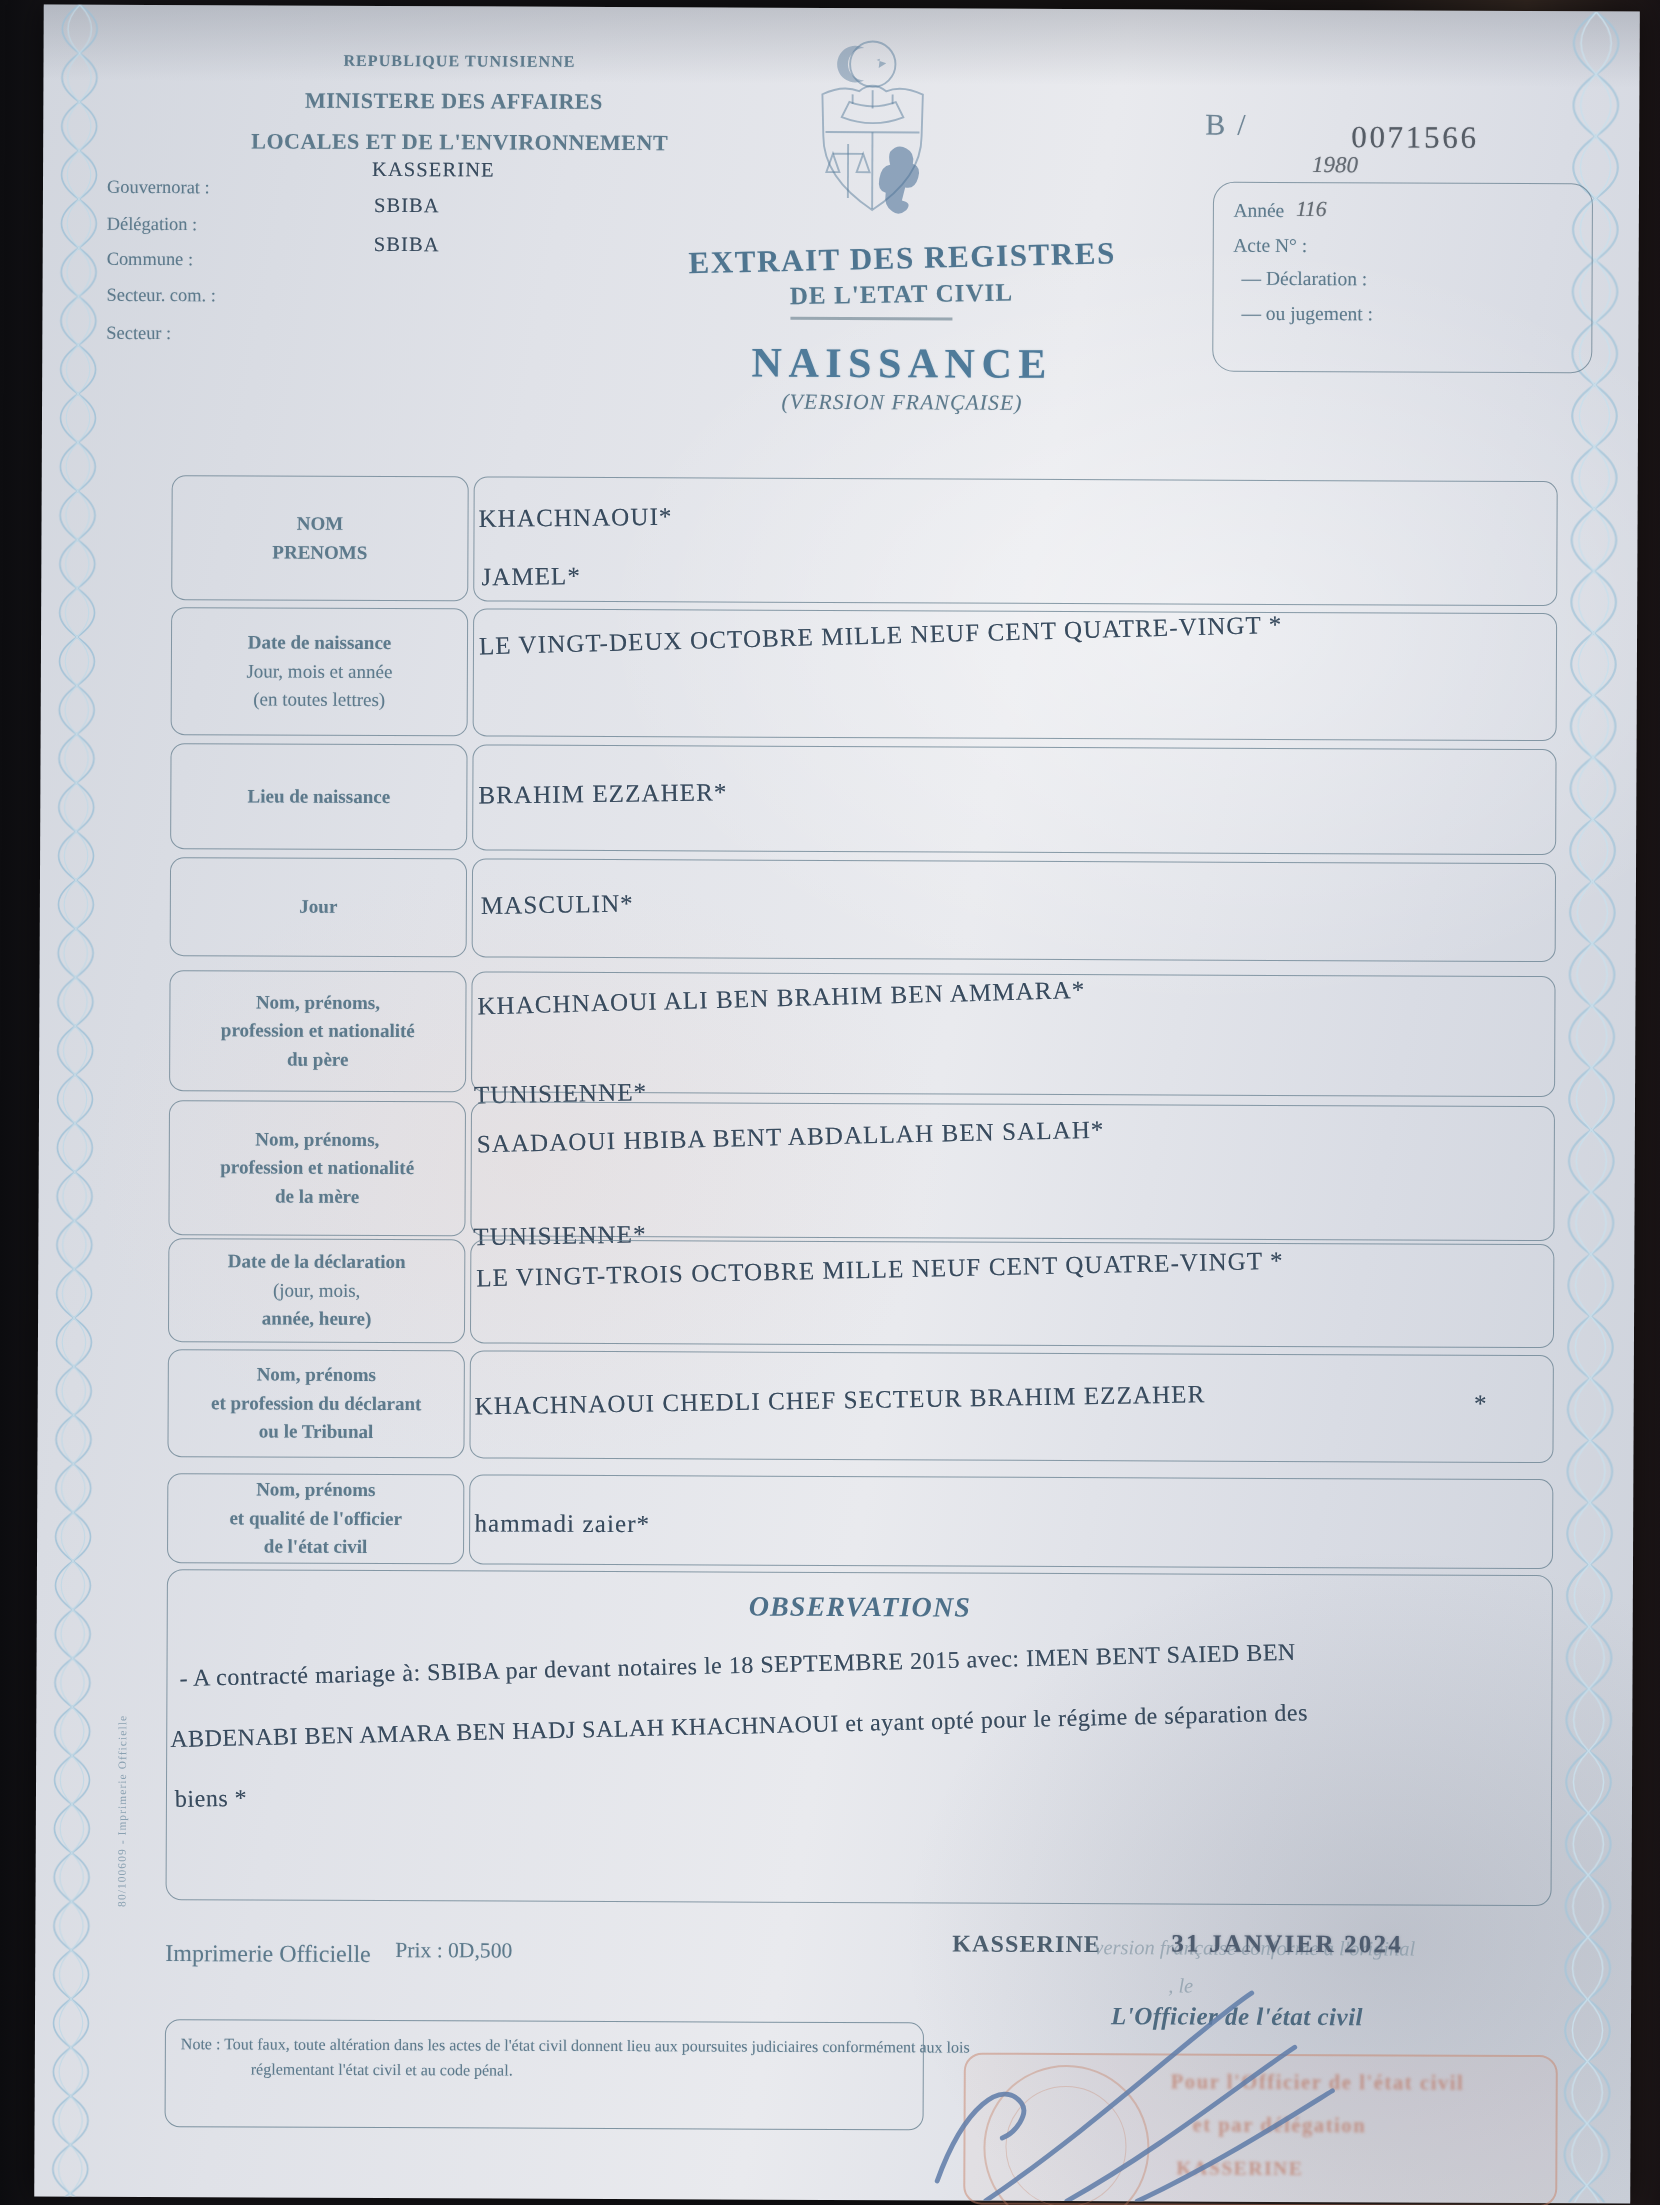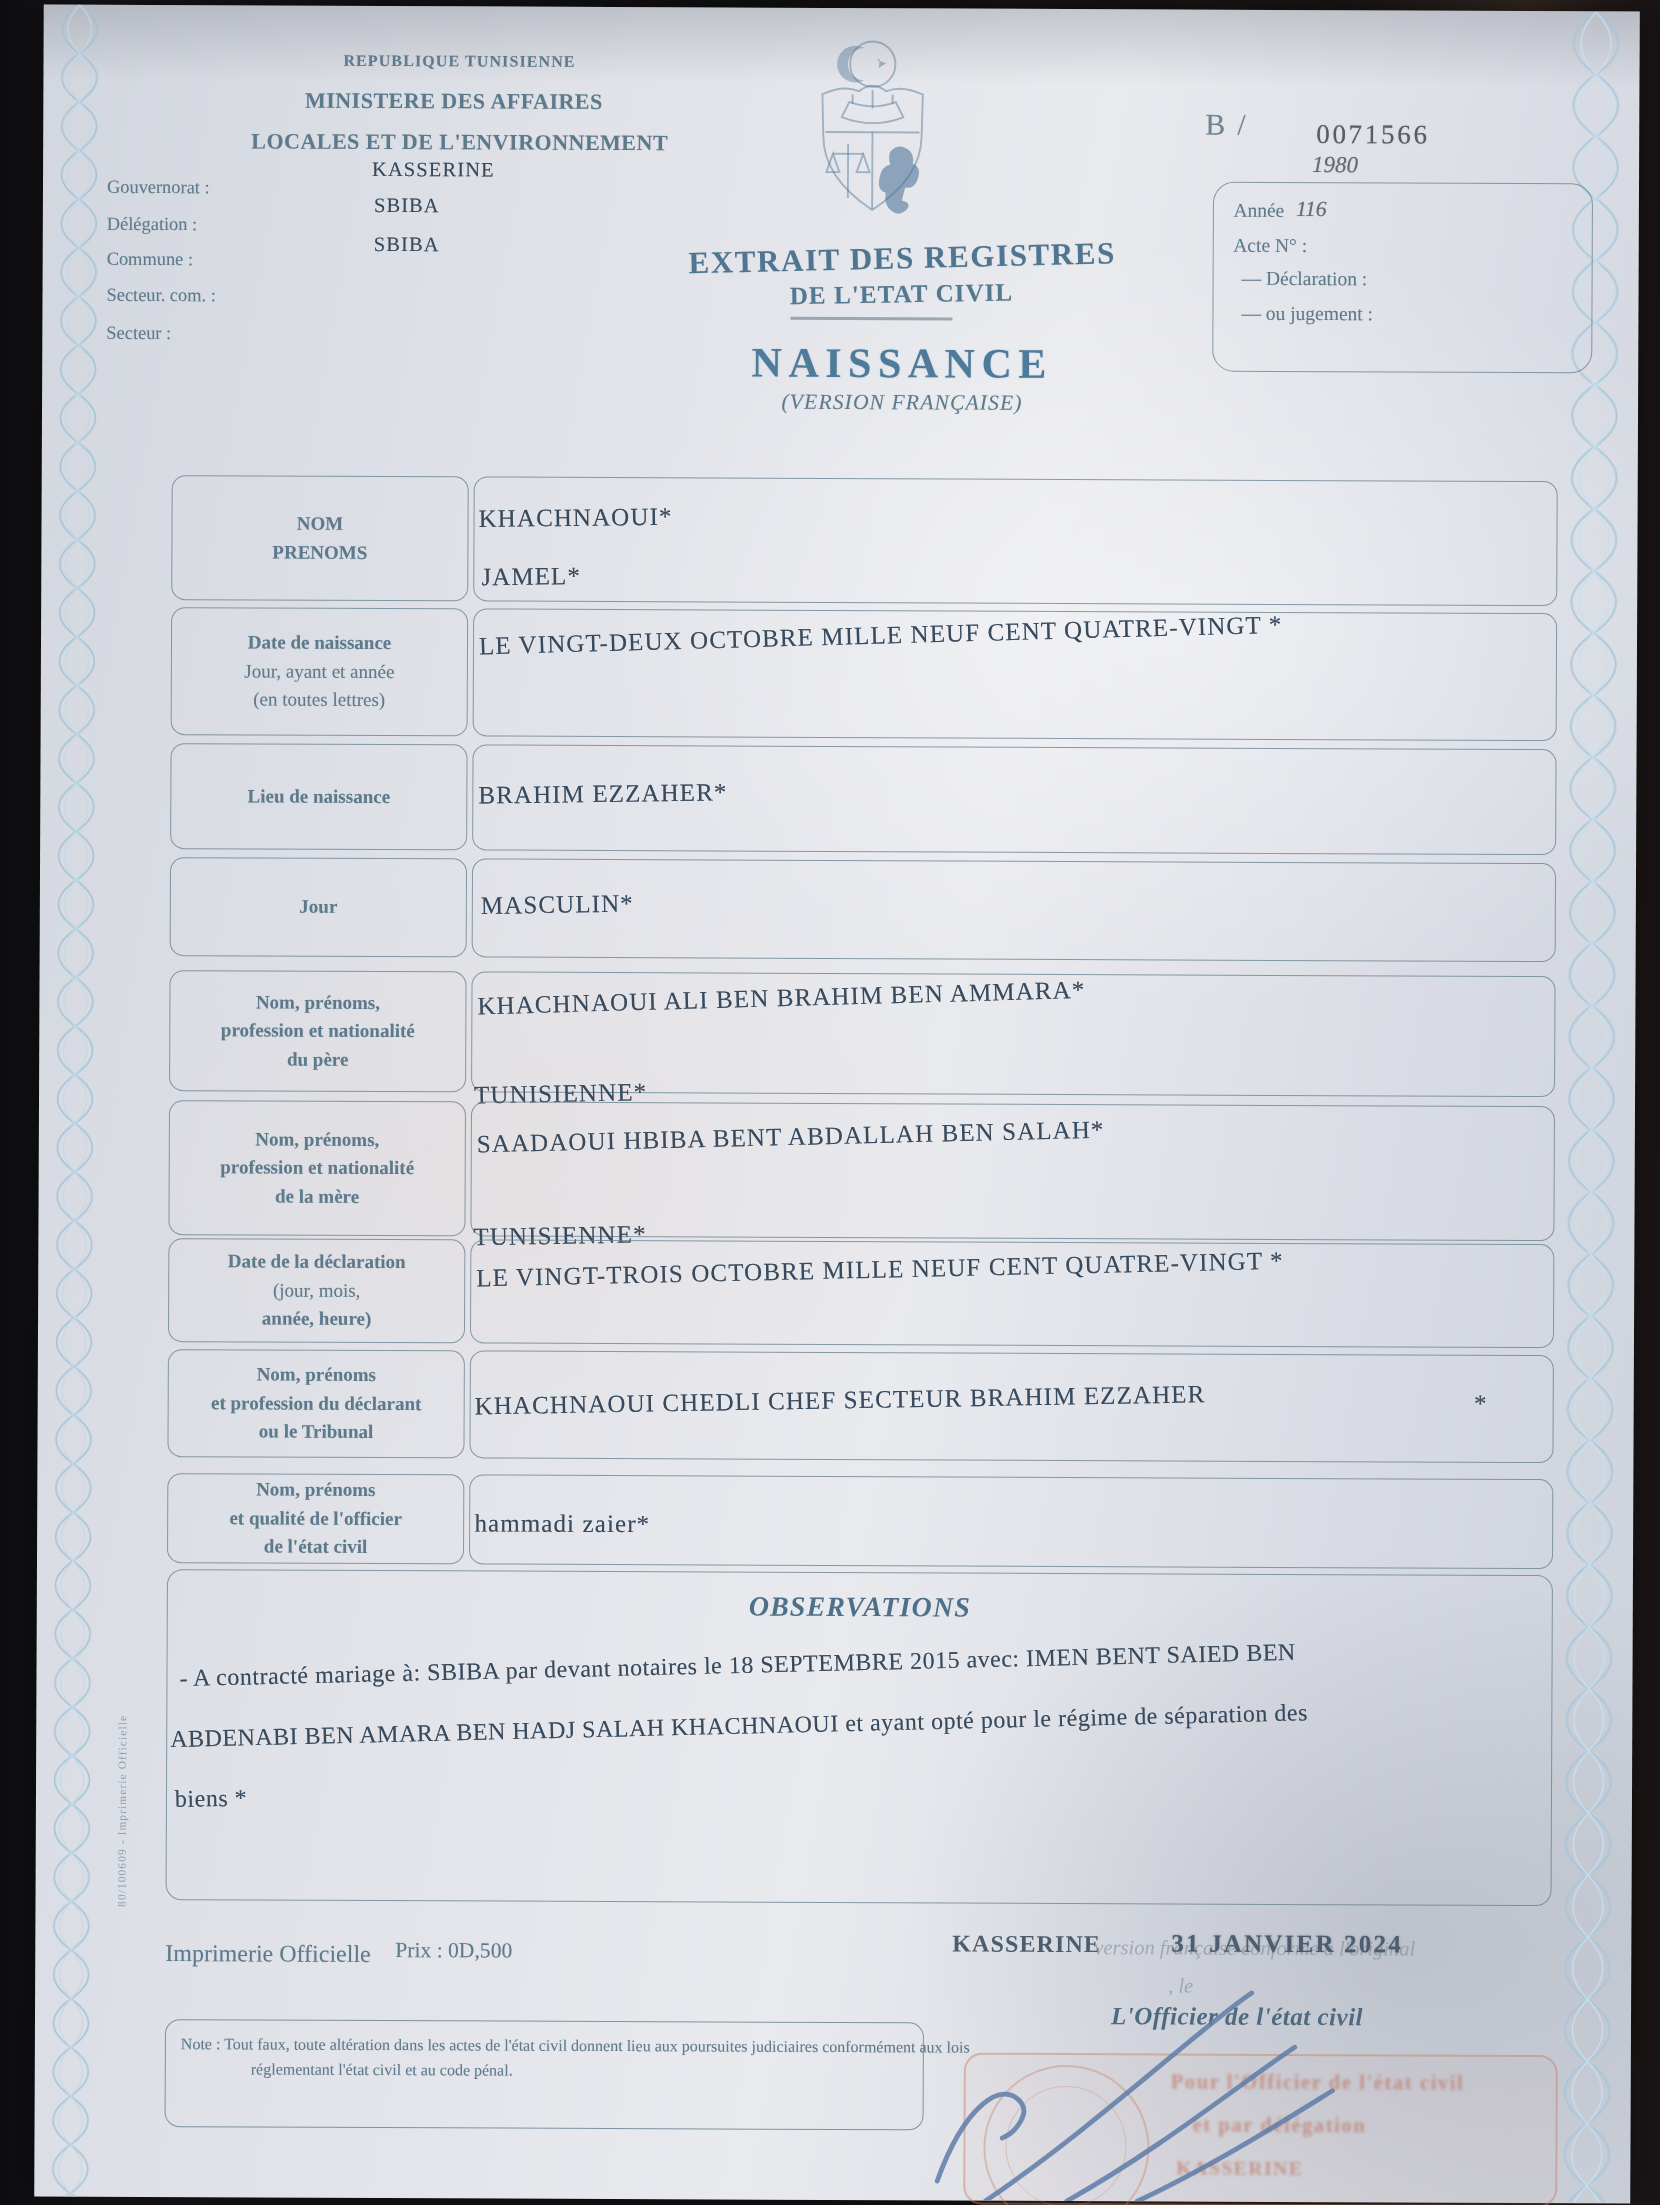--- a/index.html
+++ b/index.html
@@ -92,21 +92,21 @@
         <line x1="154" y1="108" x2="154" y2="126"></line>
         <line x1="72" y1="200" x2="72" y2="300"></line>
         <line x1="44" y1="218" x2="100" y2="218"></line>
         <path d="M44 218 l-12 34 h24 Z"></path>
         <path d="M100 218 l-12 34 h24 Z"></path>
       </g>
       <path d="M150 214 q14 -16 30 -6 q16 8 12 28 q16 6 10 26 q-6 22 -24 18 l-6 24 q20 4 8 18 q-14 12 -26 2 q-16 -10 -12 -34 q-16 -4 -12 -26 q4 -24 20 -26 q-4 -16 0 -24" fill="rgba(70,108,148,.55)"></path>
     </svg>
 
     <div class="abs print" style="left:1162px;top:98px;font-size:30px;letter-spacing:2.2px;color:#6e8494;">B /</div>
-    <div class="abs" style="left:1273px;top:109px;font-size:27px;letter-spacing:2.7px;color:#565d66;text-shadow:0 0 1.1px rgba(70,75,85,.5);">0071566</div>
+    <div class="abs" style="left:1308px;top:109px;font-size:31px;letter-spacing:2.7px;color:#565d66;text-shadow:0 0 1.1px rgba(70,75,85,.5);">0071566</div>
     <div class="abs hand" style="left:1269px;top:142px;font-size:23px;">1980</div>
 
     <div class="cellbox" style="left:1170px;top:172px;width:378px;height:188px;border-radius:21.6px;">
       <span class="abs print" style="left:19.5px;top:17.3px;font-size:19.5px;">Année</span>
       <span class="abs hand" style="left:82px;top:14px;font-size:21.6px;">116</span>
       <span class="abs print" style="left:19.5px;top:52px;font-size:19.5px;">Acte N° :</span>
       <span class="abs print" style="left:28px;top:85px;font-size:19.5px;">— Déclaration :</span>
       <span class="abs print" style="left:28px;top:120px;font-size:19.5px;">— ou jugement :</span>
     </div>
 
@@ -126,21 +126,21 @@
       <div class="cellbox row-value">
         <span class="abs typed" style="left:4.3px;top:26px;transform:rotate(-1deg);">KHACHNAOUI*</span>
         <span class="abs typed" style="left:6.5px;top:85px;transform:rotate(-1deg);">JAMEL*</span>
       </div>
     </div>
 
     <div class="abs" style="left:0;top:602px;width:1596px;height:128px;">
       <div class="cellbox row-label">
         <div class="labwrap">
           <div class="plabel">Date de naissance</div>
-          <div class="plabel" style="font-weight:400;">Jour, ayant et année</div>
+          <div class="plabel" style="font-weight:400;">Jour, mois et année</div>
           <div class="plabel" style="font-weight:400;">(en toutes lettres)</div>
         </div>
       </div>
       <div class="cellbox row-value">
         <span class="abs typed" style="left:5.4px;top:23px;transform:rotate(-1.8deg);transform-origin:left;">LE VINGT-DEUX OCTOBRE  MILLE  NEUF CENT QUATRE-VINGT *</span>
       </div>
     </div>
 
     <div class="abs" style="left:0;top:738px;width:1596px;height:106px;">
       <div class="cellbox row-label">

